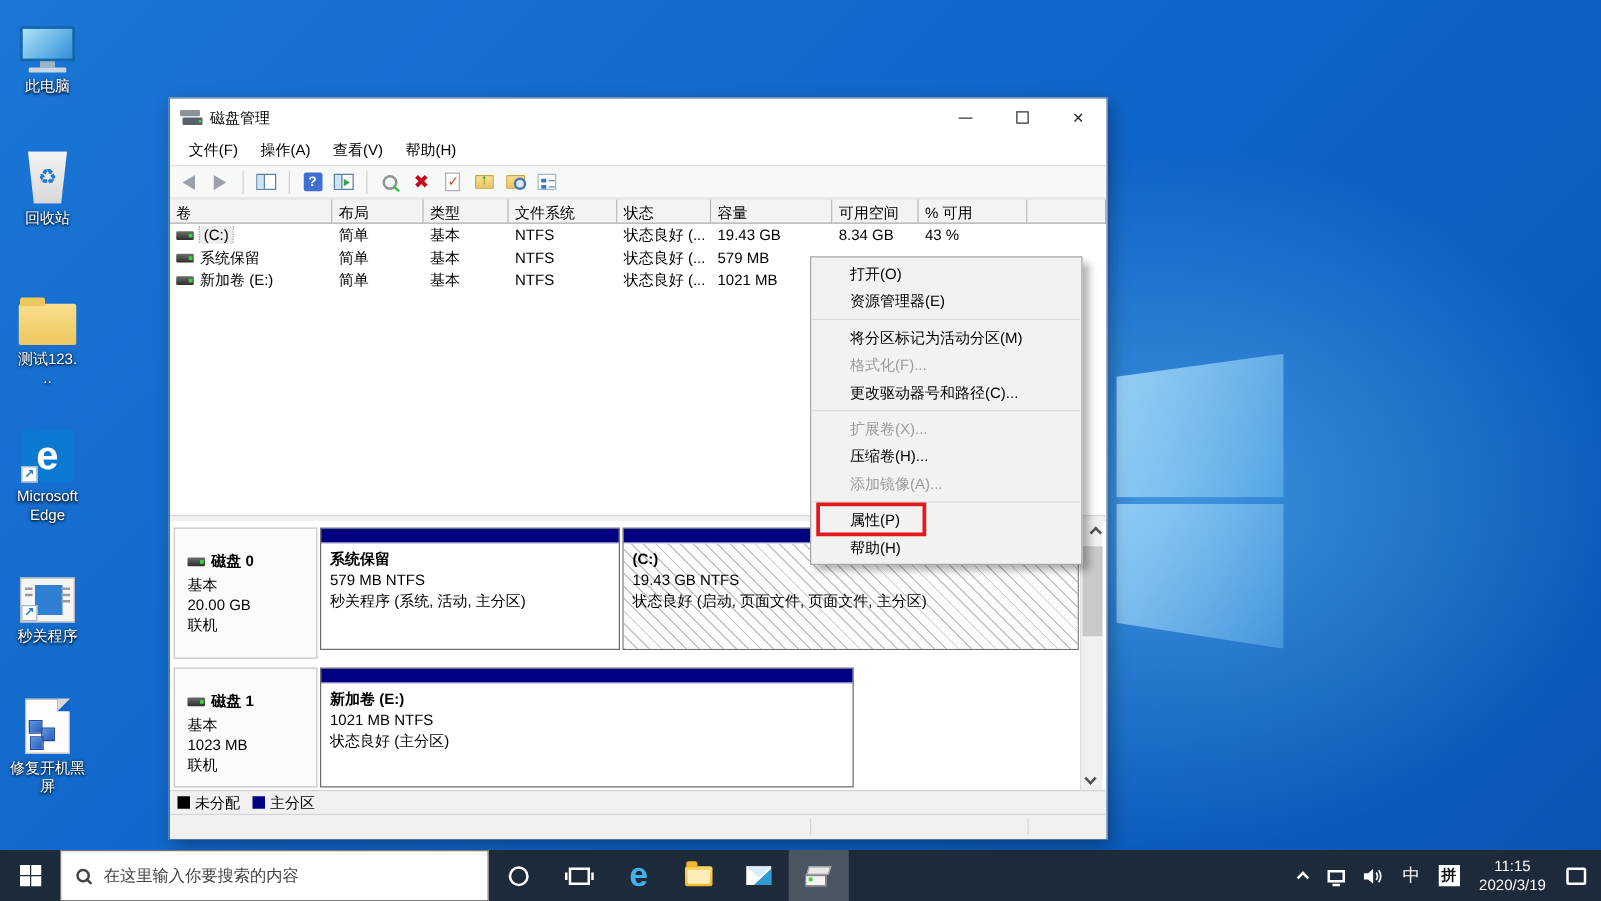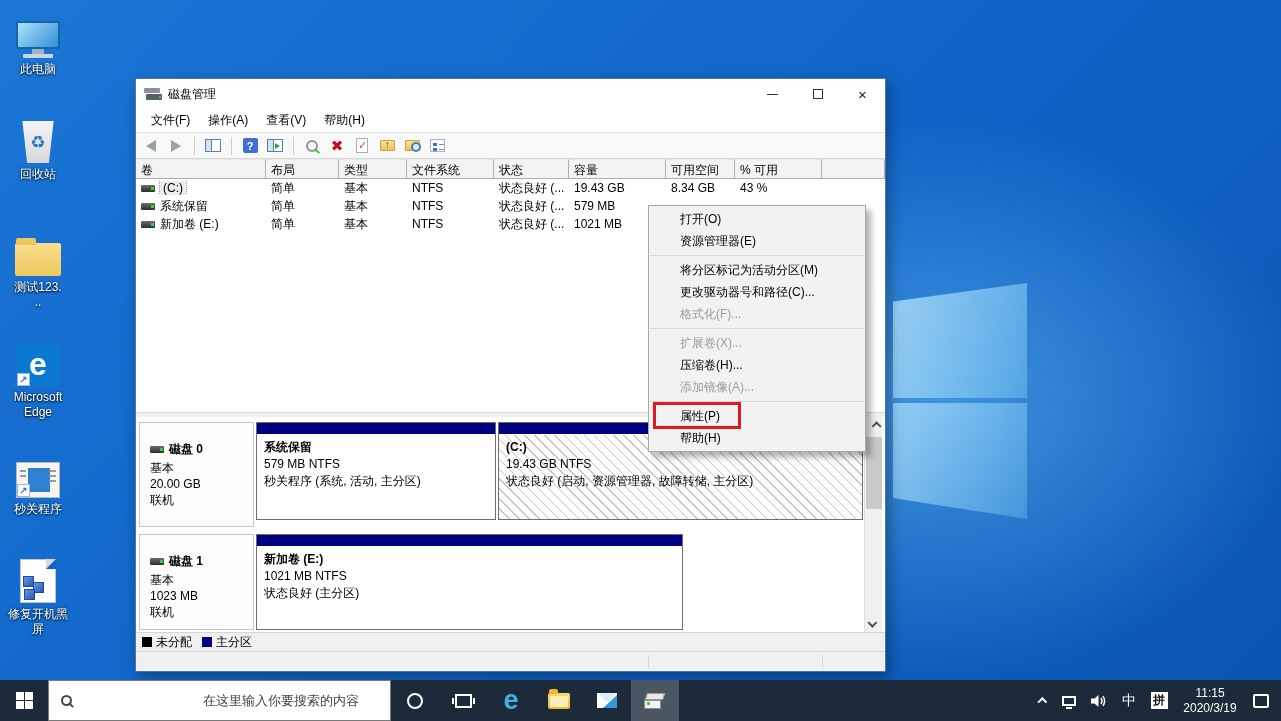--- a/index.html
+++ b/index.html
@@ -175,21 +175,21 @@
   .taskbar { position:absolute; left:0; bottom:0; width:1281px; height:41px; background:#1d2a39;
     display:flex; align-items:stretch; z-index:50; }
   .tb-btn { width:48px; display:flex; align-items:center; justify-content:center; }
   .winlogo { display:grid; grid-template-columns:8px 8px; grid-template-rows:8px 8px; gap:1px; }
   .winlogo span { background:#fff; }
   .searchbox { width:343px; background:#fff; border:1px solid #7a7a7a; display:flex; align-items:center; gap:9px;
     padding-left:12px; }
   .mag { width:11px; height:11px; border:2px solid #444; border-radius:50%; position:relative; flex:0 0 11px; }
   .mag:after { content:""; position:absolute; right:-4px; bottom:-2px; width:6px; height:2px; background:#444; transform:rotate(45deg); }
   .searchbox input { border:none; outline:none; font-size:13px; color:#333; width:280px;
-    font-family:"Liberation Sans","DejaVu Sans",sans-serif; background:transparent;text-align:right; }
+    font-family:"Liberation Sans","DejaVu Sans",sans-serif; background:transparent; }
   .searchbox input::placeholder { color:#444; opacity:1; }
   .cortana-ring { width:16px; height:16px; border:2px solid #fff; border-radius:50%; }
   .taskview { width:17px; height:14px; border:2px solid #fff; position:relative; }
   .taskview:before { content:""; position:absolute; left:-5px; top:2px; width:2px; height:6px; background:#fff; }
   .taskview:after { content:""; position:absolute; right:-5px; top:2px; width:2px; height:6px; background:#fff; }
   .edge-e { color:#45b0e8; font-size:27px; font-weight:bold; line-height:27px; }
   .tb-folder { width:22px; height:16px; background:linear-gradient(#fbd86c,#f0b62e); border-radius:2px; position:relative; }
   .tb-folder:before { content:""; position:absolute; top:-4px; left:1px; width:9px; height:5px; background:#f0b62e; border-radius:2px 2px 0 0; }
   .tb-folder:after { content:""; position:absolute; left:2px; top:3px; right:2px; bottom:2px; background:#fdeeb9; border-radius:1px; }
   .tb-mail { width:20px; height:15px; background:#fff; position:relative; overflow:hidden; }
@@ -422,21 +422,21 @@
           <div class="ptitle">系统保留</div>
           <div>579 MB NTFS</div>
           <div>秒关程序 (系统, 活动, 主分区)</div>
         </div>
       </div>
       <div class="part hatched" style="left:359px; top:0; width:365px; height:98px;">
         <div class="band"></div>
         <div class="body">
           <div class="ptitle">(C:)</div>
           <div>19.43 GB NTFS</div>
-          <div>状态良好 (启动, 资源管理器, 故障转储, 主分区)</div>
+          <div>状态良好 (启动, 页面文件, 页面文件, 主分区)</div>
         </div>
       </div>
     </div>
 
     <div class="disk-row" style="top:117px; height:96px;">
       <div class="disk-info">
         <div class="dname">
             <span class="vol-ico"></span>
           <span>磁盘 1</span>
           </div>
@@ -480,22 +480,22 @@
     <div class="s1"></div>
     <div class="s2"></div>
   </div>
 </div>
 
 <div class="ctx-menu">
   <div class="ctx-item">打开(O)</div>
   <div class="ctx-item">资源管理器(E)</div>
   <div class="ctx-sep"></div>
   <div class="ctx-item">将分区标记为活动分区(M)</div>
+  <div class="ctx-item disabled">格式化(F)...</div>
   <div class="ctx-item">更改驱动器号和路径(C)...</div>
-  <div class="ctx-item disabled">格式化(F)...</div>
   <div class="ctx-sep"></div>
   <div class="ctx-item disabled">扩展卷(X)...</div>
   <div class="ctx-item">压缩卷(H)...</div>
   <div class="ctx-item disabled">添加镜像(A)...</div>
   <div class="ctx-sep"></div>
   <div class="ctx-item">
     <span>属性(P)</span>
     <div class="redbox"></div>
   </div>
   <div class="ctx-item">帮助(H)</div>

